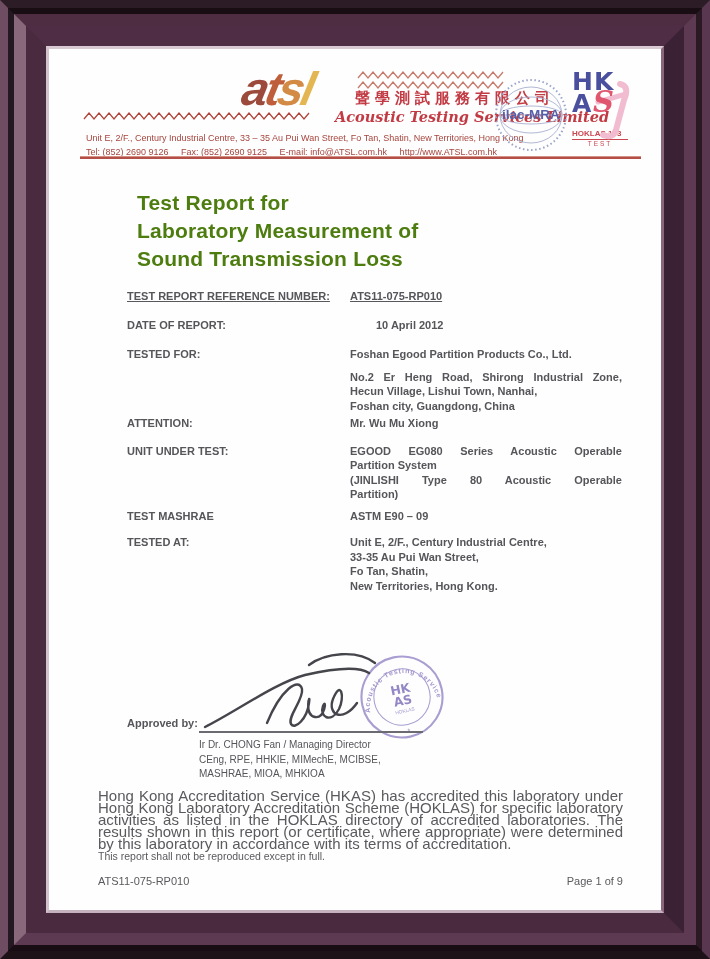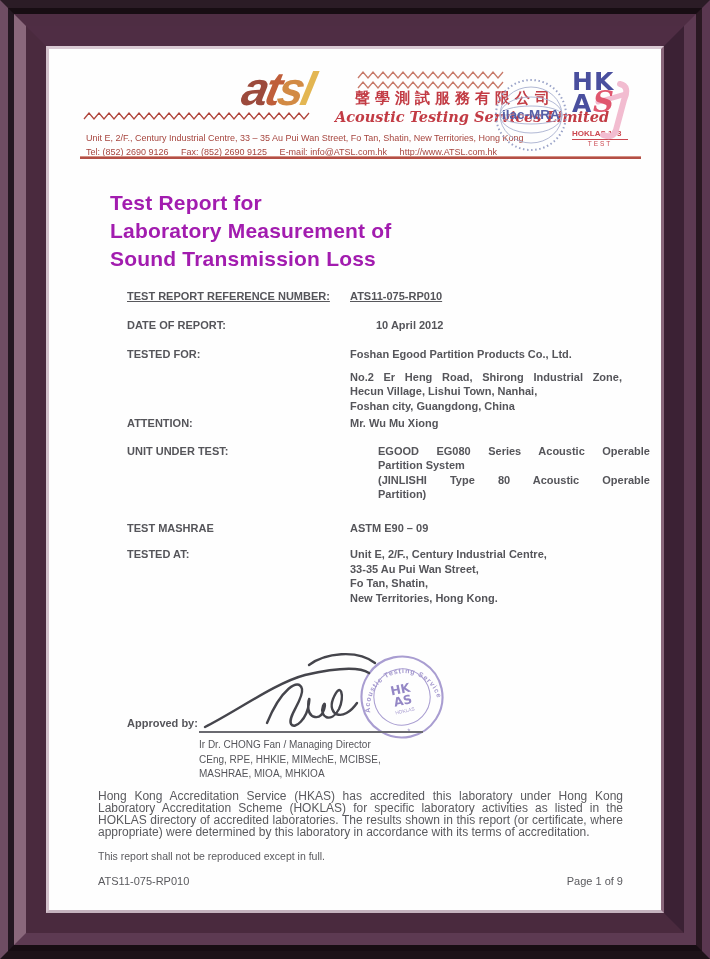--- a/index.html
+++ b/index.html
@@ -45,42 +45,42 @@
   .hkas-a{font-weight:900;color:#4a4f9e;font-size:25px;line-height:24px;letter-spacing:1px;
     font-family:"DejaVu Sans", sans-serif;}
   .hkas-seal{position:absolute;left:18px;top:-14px;}
   .hkas-s{position:absolute;left:21px;top:-4px;color:#e0566e;font-size:29px;font-weight:bold;
     font-style:italic;font-family:"DejaVu Serif", serif;line-height:29px;}
   .hkas-hoklas{margin-top:7px;color:#cb4750;font-size:8px;font-weight:bold;white-space:nowrap;
     border-bottom:1.5px solid #cb4750;padding-bottom:1px;width:56px;}
   .hkas-test{color:#cb4750;font-size:6.5px;letter-spacing:2px;text-align:center;width:56px;}
 
   
-  .doc-title{position:absolute;left:61px;top:140px;font-size:21px;font-weight:bold;
-    color:#a21caf;line-height:28px;letter-spacing:.2px;}
+  .doc-title{position:absolute;left:88px;top:140px;font-size:21px;font-weight:bold;
+    color:#4d7c0f;line-height:28px;letter-spacing:.2px;}
 
   
   .fields{position:absolute;left:78px;top:240px;width:497px;}
   .frow{display:flex;align-items:flex-start;}
   .flabel{flex:none;width:223px;font-size:11px;font-weight:bold;line-height:14px;color:#55555a;}
   .fvalue{flex:none;width:272px;font-size:11px;font-weight:bold;line-height:14.5px;color:#55555a;}
   .just{text-align:justify;text-align-last:justify;}
   .mb14{margin-bottom:14px;text-decoration:underline;} .mb15{margin-bottom:15px;gap:26px;} .mb8{margin-bottom:8px;}
-  .mb3{margin-bottom:3px;} .mb13{margin-bottom:13px;} .mb25{margin-bottom:19px;gap:28px;} .mb12{margin-bottom:12px;}
+  .mb3{margin-bottom:3px;} .mb13{margin-bottom:13px;} .mb25{margin-bottom:7px;} .mb12{margin-bottom:12px;}
 
   
   .stamp{position:absolute;left:309px;top:604px;opacity:.8;}
   .sig-svg{position:absolute;left:148px;top:596px;}
   .approved-label{position:absolute;left:78px;top:668px;font-size:11px;font-weight:bold;color:#55555a;}
   .sig-line{position:absolute;left:150px;top:660px;width:224px;height:24px;border-bottom:2px solid #6a6a70;}
   .sig-name{position:absolute;left:150px;top:689px;font-size:10px;font-weight:normal;
     line-height:14.5px;color:#55555a;}
 
   
-  .footer-para{position:absolute;left:49px;top:741px;width:525px;font-size:12px;
+  .footer-para{position:absolute;left:49px;top:741px;width:525px;font-size:15px;
     line-height:12px;color:#5a5a5e;text-align:justify;}
   .footer-note{position:absolute;left:49px;top:801px;width:525px;font-size:10.5px;color:#5a5a5e;}
   .footer-refs{position:absolute;left:49px;top:826px;width:525px;display:flex;
     justify-content:space-between;font-size:11px;color:#5a5a5e;}
 </style>
 </head>
 <body>
 
 <div class="frame-outer">
  <div class="frame-2">

